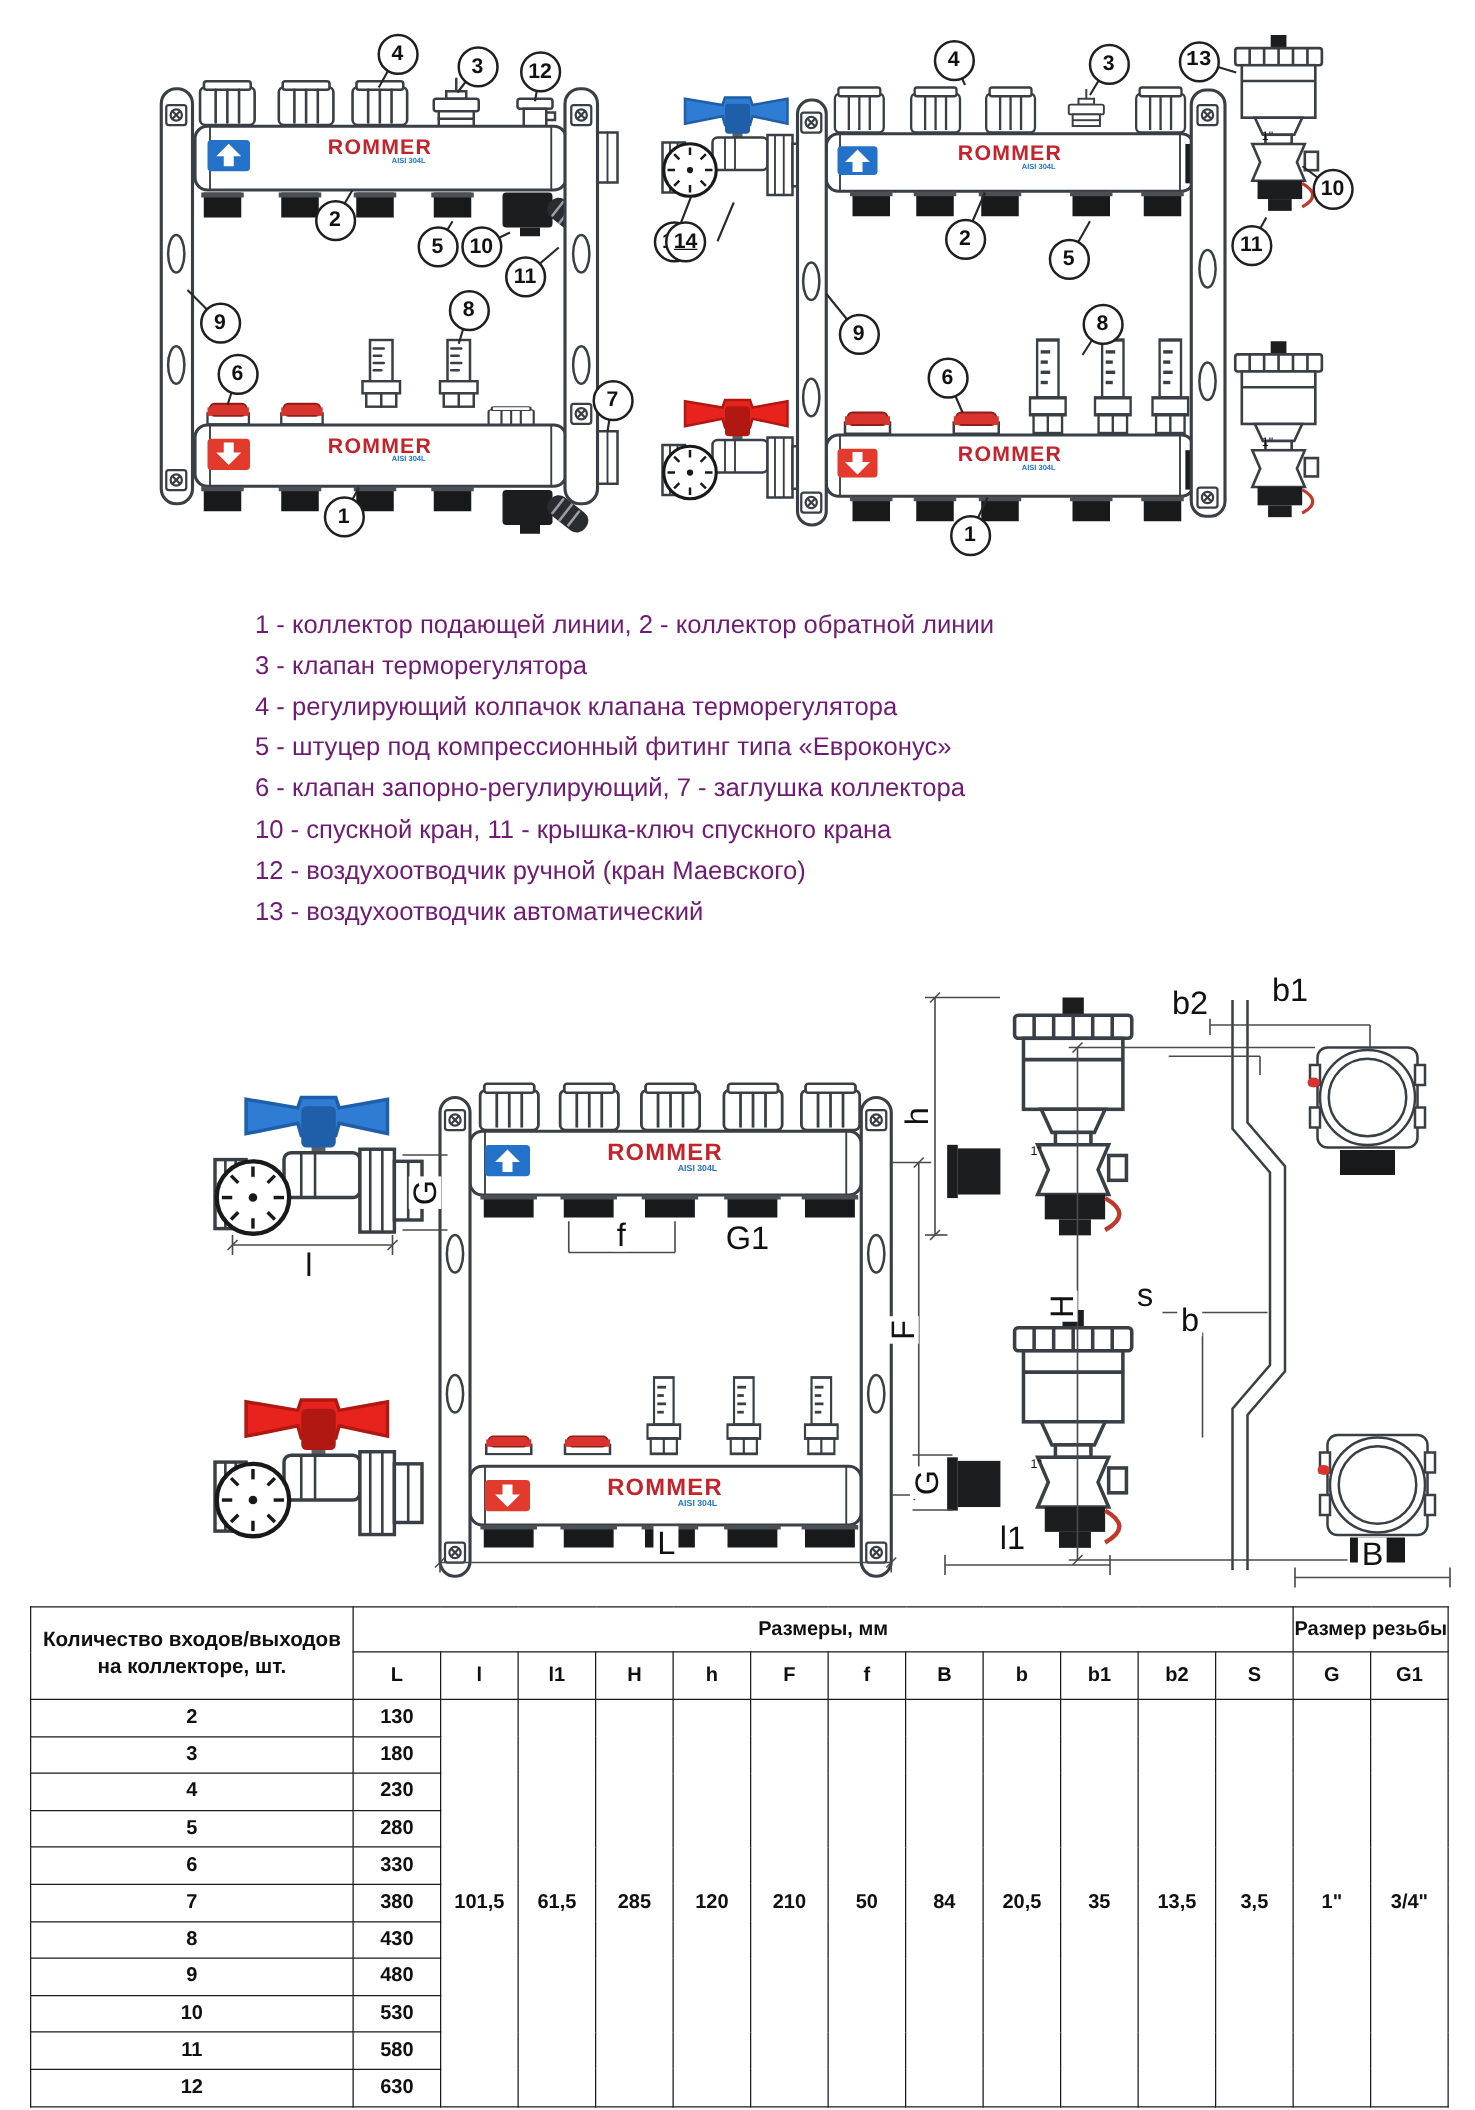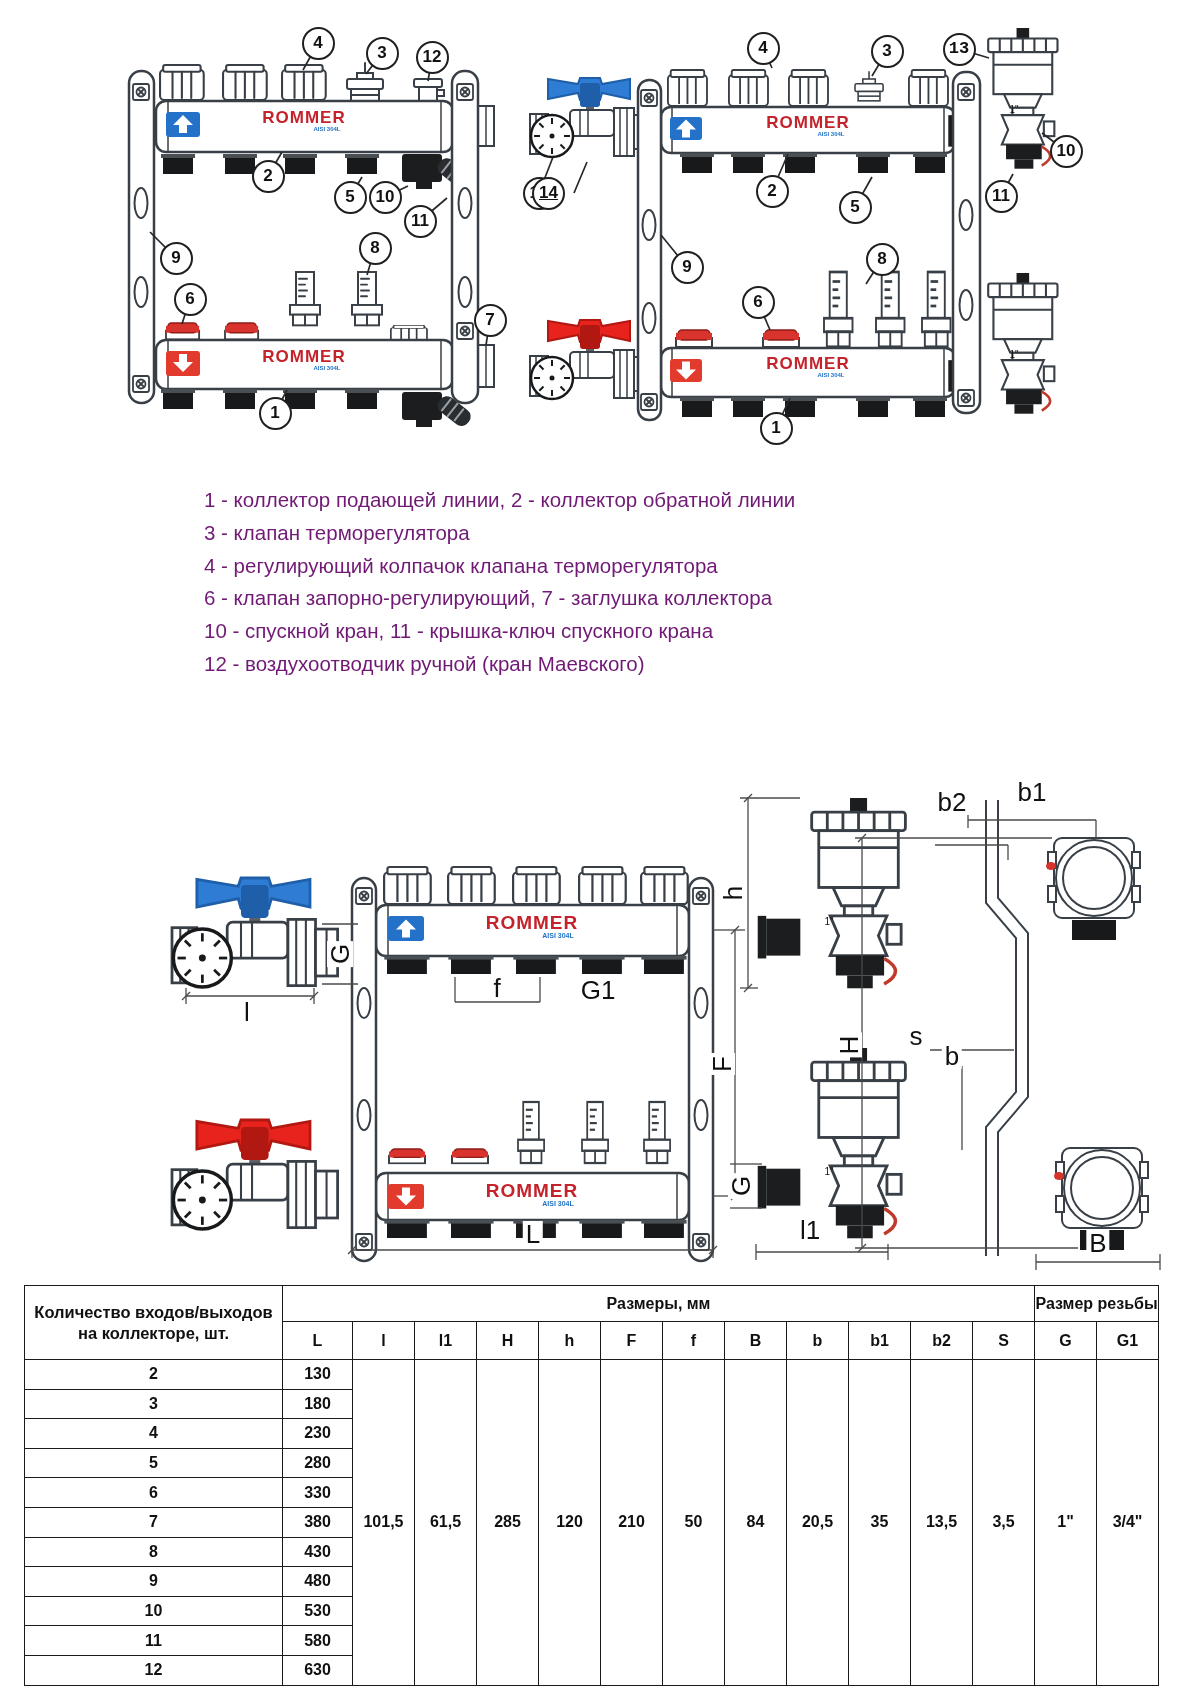--- a/index.html
+++ b/index.html
@@ -476,23 +476,25 @@
     </div>
 <div class="logo sz19" style="left:532px;top:1181px">
       <div class="main">ROMMER</div>
       <div class="sub">AISI 304L</div>
     </div>
 
 <div class="legend">
       <div>1 - коллектор подающей линии, 2 - коллектор обратной линии</div>
       <div>3 - клапан терморегулятора</div>
       <div>4 - регулирующий колпачок клапана терморегулятора</div>
+      <div>5 - штуцер под компрессионный фитинг типа «Евроконус»</div>
       <div>6 - клапан запорно-регулирующий, 7 - заглушка коллектора</div>
       <div>10 - спускной кран, 11 - крышка-ключ спускного крана</div>
       <div>12 - воздухоотводчик ручной (кран Маевского)</div>
+      <div>13 - воздухоотводчик автоматический</div>
     </div>
 
 <table class="dims">
   <colgroup>
     <col style="width:258px">
         <col style="width:70px">
     <col span="13" style="width:62px">
   </colgroup>
   <thead>
     <tr>

